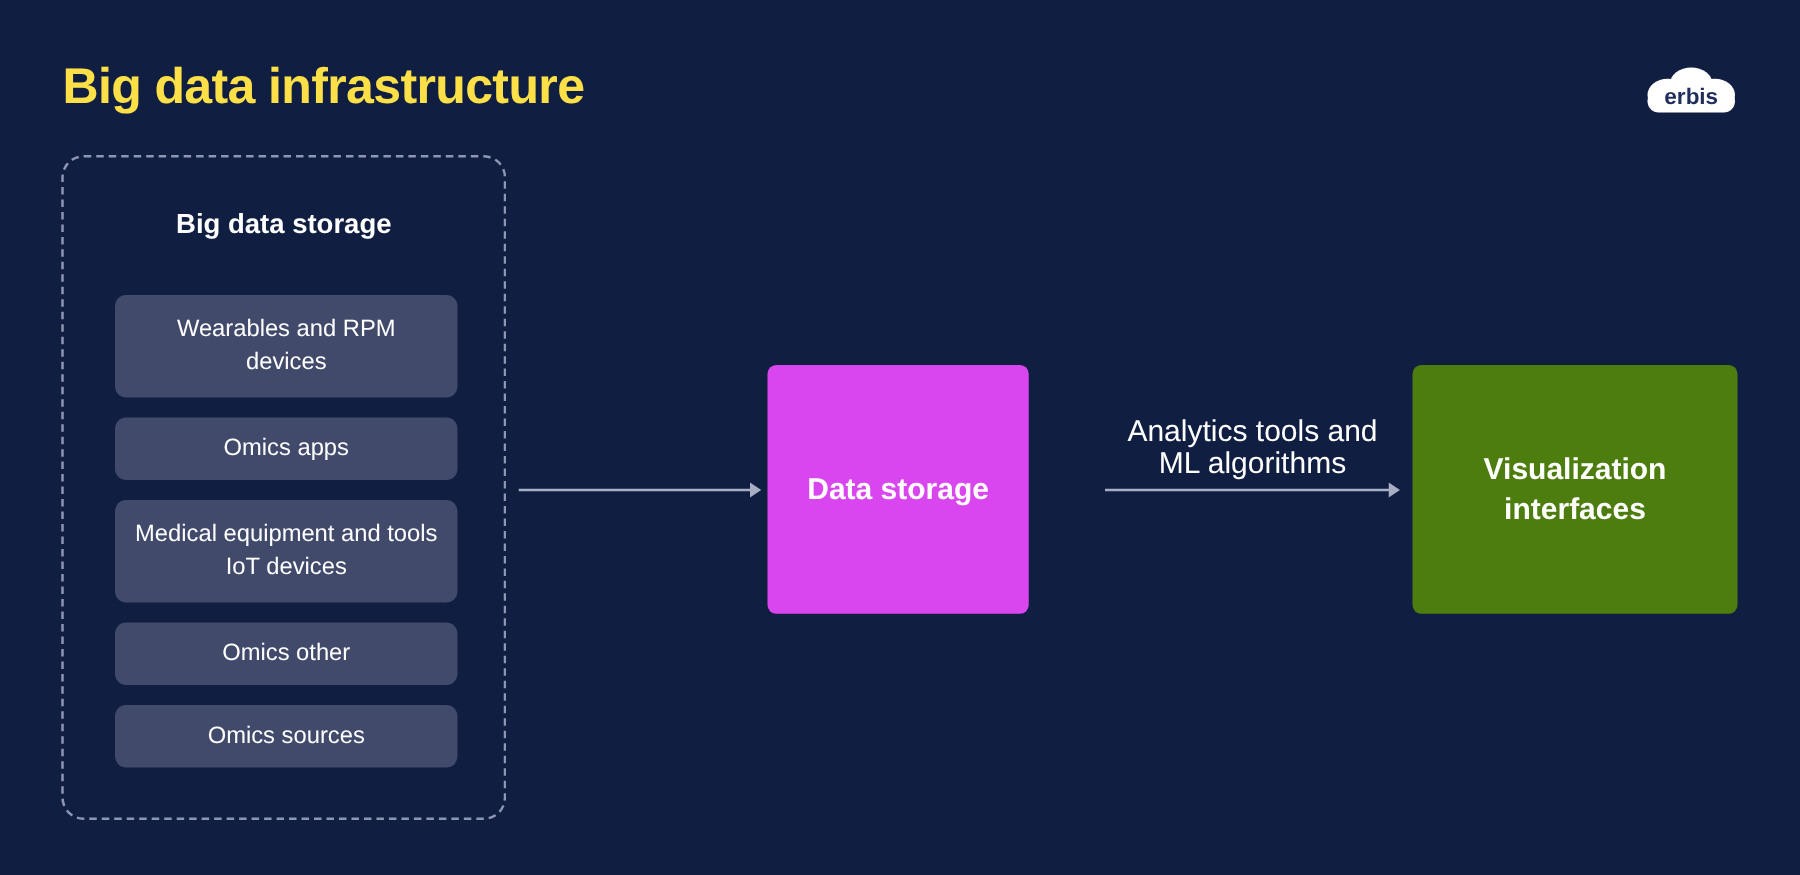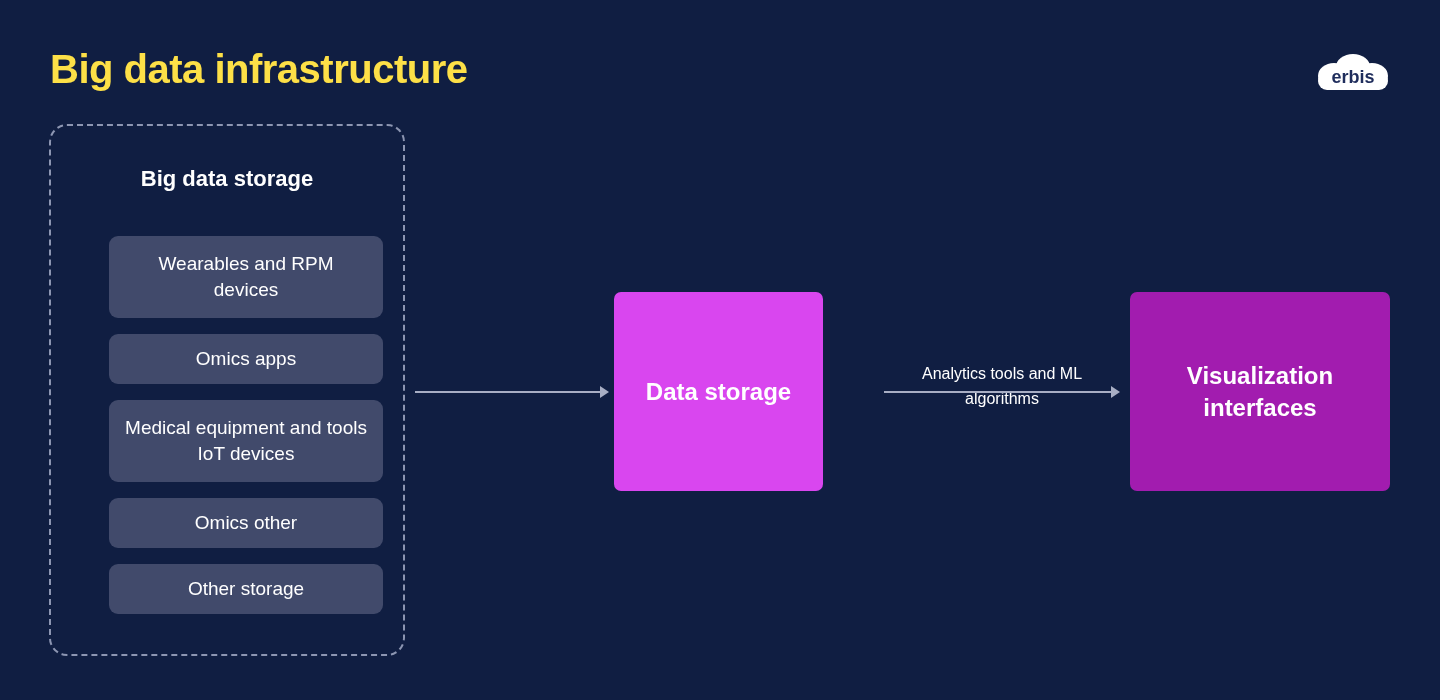--- a/index.html
+++ b/index.html
@@ -56,21 +56,21 @@
     top:40px;
     width:100%;
     text-align:center;
     font-size:22px;
     font-weight:bold;
     color:#ffffff;
   }
 
   #sources-list {
     position:absolute;
-    left:58px;
+    left:41px;
     top:110px;
     width:274px;
     display:flex;
     flex-direction:column;
     gap:16px;
   }
 
   .source-card {
     width:274px;
     min-height:50px;
@@ -107,21 +107,21 @@
     background:#d946ef;
     font-size:24px;
     align-items:center;
   }
 
   #box-visualization {
     left:1130px;
     top:292px;
     width:260px;
     height:199px;
-    background:#a21caf;
+    background:#4d7c0f;
     font-size:24px;
     line-height:32px;
   }
 
   
   .arrow {
     position:absolute;
     height:12px;
   }
   .arrow-line {
@@ -147,24 +147,23 @@
   #arrow-storage-to-visualization { left:884px; top:386px; width:236px; }
   #arrow-storage-to-visualization .arrow-line { width:228px; }
   #arrow-storage-to-visualization .arrow-head { left:227px; }
 
   #arrow-label-analytics {
     position:absolute;
     left:884px;
     top:333px;
     width:236px;
     text-align:center;
-    font-size:16px;
+    font-size:24px;
     line-height:25px;
     color:#ffffff;
-    margin-top:28px;
   }
 </style>
 </head>
 <body>
 
 <div id="page-title">Big data infrastructure</div>
 
 <div id="brand-logo">
   <svg width="76" height="41" viewBox="0 0 76 41">
     <g>
@@ -188,21 +187,21 @@
     <div class="source-card">
       <span>Omics apps</span>
     </div>
     <div class="source-card tall">
       <span>Medical equipment and tools IoT devices</span>
     </div>
     <div class="source-card">
       <span>Omics other</span>
     </div>
     <div class="source-card">
-      <span>Other storage</span>
+      <span>Omics sources</span>
     </div>
   </div>
 </div>
 
 <div class="arrow" id="arrow-sources-to-storage">
   <div class="arrow-line"></div>
   <div class="arrow-head"></div>
 </div>
 
 <div class="process-box" id="box-data-storage">

